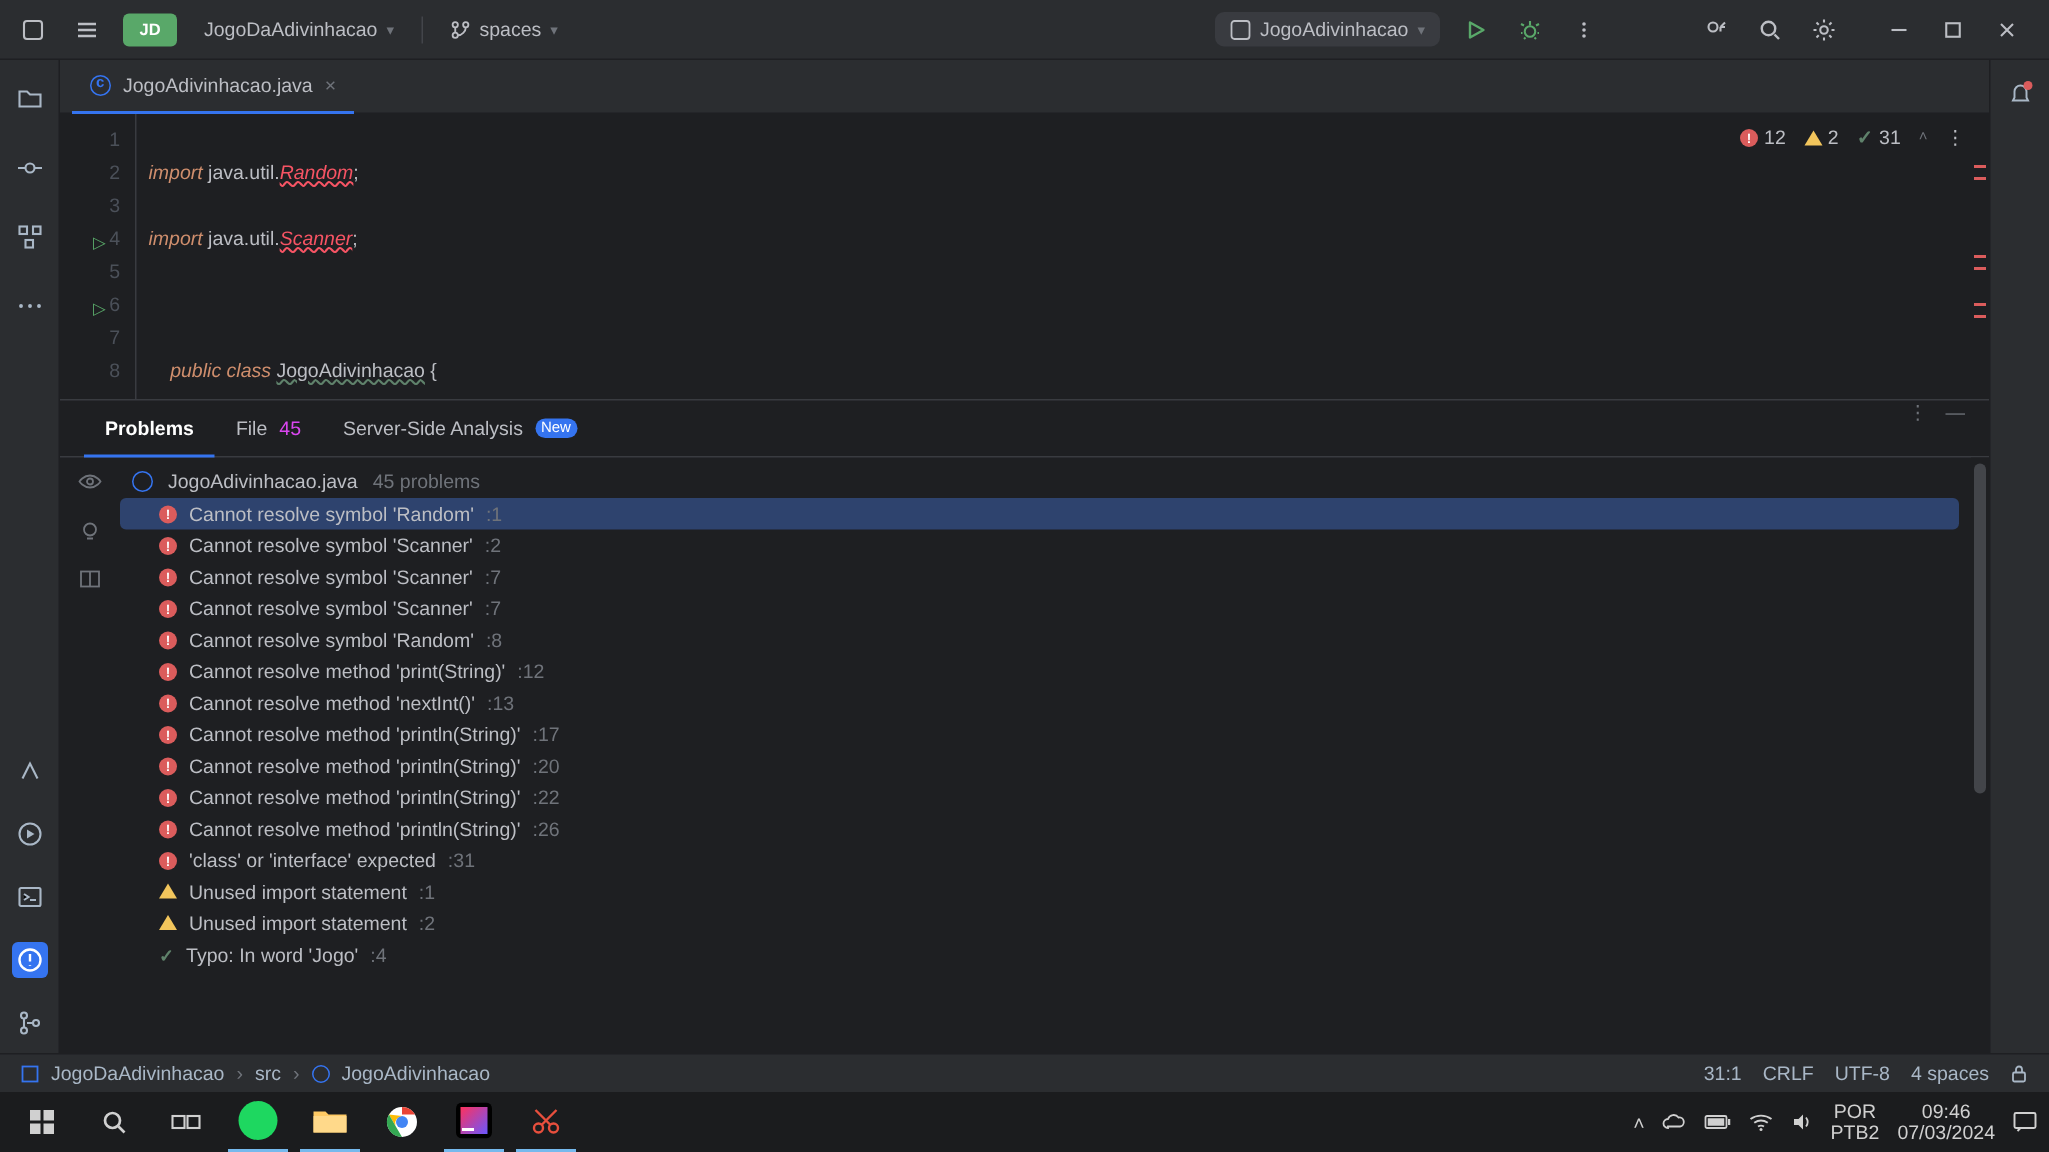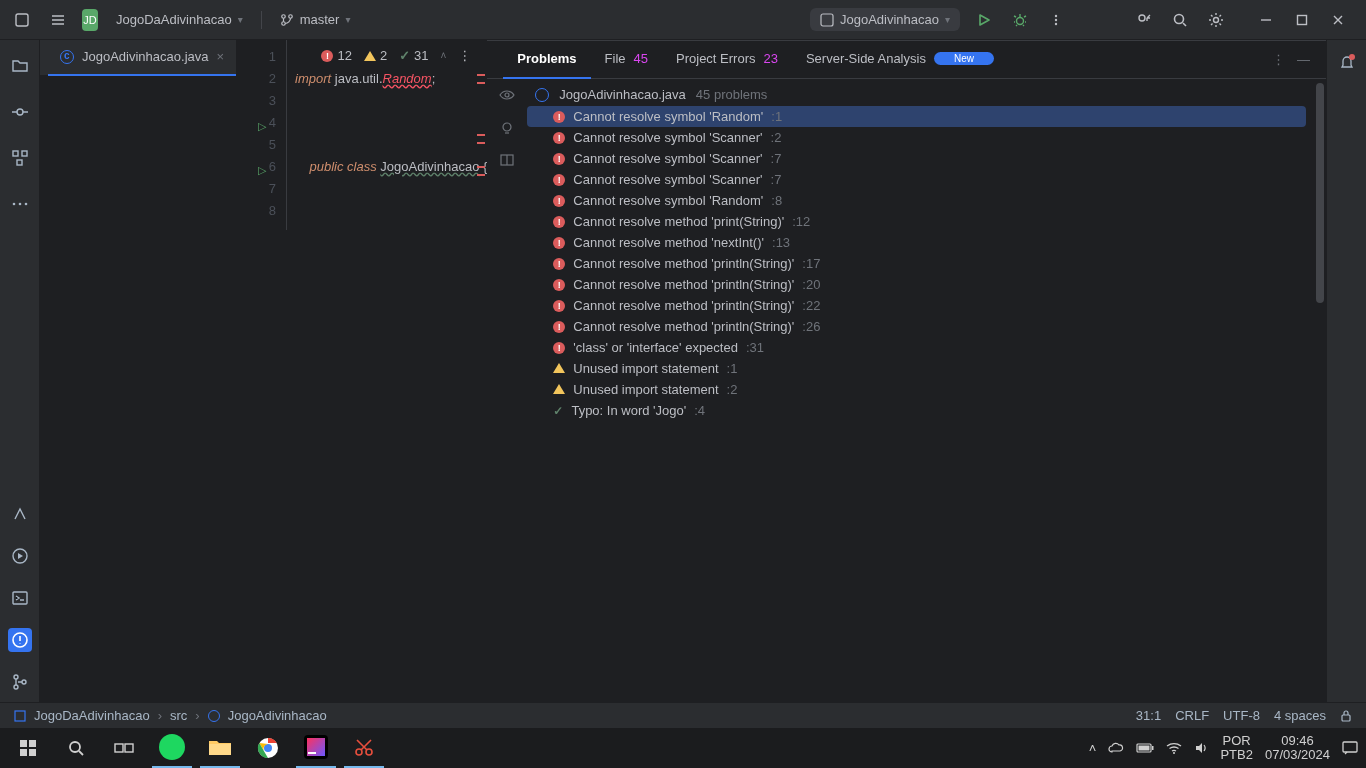--- a/index.html
+++ b/index.html
@@ -2,21 +2,21 @@
 <html><head>
 <meta charset="utf-8">
 <style>
 * { margin:0; padding:0; box-sizing:border-box; font-family:"Segoe UI",Arial,sans-serif; font-size:13px; }
 html,body { width:1366px; height:768px; overflow:hidden; background:#1e1f22; color:#bcbec4; }
 .ide { width:1366px; height:728px; display:flex; flex-direction:column; background:#1e1f22; }
 
 
 .titlebar { height:40px; display:flex; align-items:center; padding:0 10px; gap:12px; background:#2b2d30; border-bottom:1px solid #1e1f22; }
 .titlebar .icon-btn { width:24px; height:24px; display:flex; align-items:center; justify-content:center; color:#bcbec4; cursor:pointer; border-radius:4px; }
-.proj-badge { width:16px; height:22px; border-radius:4px; background:#59a869; color:#fff; font-size:11px; font-weight:400; display:flex; align-items:center; justify-content:center; }
+.proj-badge { width:36px; height:22px; border-radius:4px; background:#59a869; color:#fff; font-size:11px; font-weight:700; display:flex; align-items:center; justify-content:center; }
 .titlebar .proj-name { color:#bcbec4; padding:4px 6px; display:flex; align-items:center; gap:6px; cursor:pointer; border-radius:4px; }
 .titlebar .sep { width:1px; height:18px; background:#43454a; }
 .titlebar .run-select { display:flex; align-items:center; gap:6px; padding:4px 10px; border-radius:6px; background:#393b40; cursor:pointer; }
 .titlebar .spacer { flex:1 1 auto; }
 .run-icon { color:#59a869; }
 .debug-icon { color:#59a869; }
 .chev { font-size:10px; color:#6f737a; }
 .win-controls { display:flex; gap:0; margin-left:8px; }
 .win-controls .icon-btn { width:36px; height:28px; }
 
@@ -24,21 +24,21 @@
 .body { flex:1 1 auto; display:flex; min-height:0; }
 .sidebar { width:40px; background:#2b2d30; border-right:1px solid #1e1f22; display:flex; flex-direction:column; align-items:center; padding-top:14px; gap:22px; position:relative; }
 .sidebar .bottom { position:absolute; bottom:8px; display:flex; flex-direction:column; align-items:center; gap:18px; }
 .sidebar .tool-icon { width:24px; height:24px; display:flex; align-items:center; justify-content:center; color:#a9b7c6; cursor:pointer; border-radius:4px; }
 .sidebar .tool-icon.active { background:#3574F0; color:#fff; }
 
 .right-bar { width:40px; background:#2b2d30; border-left:1px solid #1e1f22; display:flex; flex-direction:column; align-items:center; padding-top:14px; gap:18px; }
 .bell-dot { position:relative; }
 .bell-dot::after { content:""; position:absolute; top:0; right:0; width:6px; height:6px; background:#db5c5c; border-radius:50%; }
 
-.main { flex:1 1 auto; display:flex; flex-direction:row; min-width:0; }
+.main { flex:1 1 auto; display:flex; flex-direction:column; min-width:0; }
 
 
 .tabs { height:36px; display:flex; align-items:center; background:#2b2d30; border-bottom:1px solid #1e1f22; padding-left:8px; }
 .tab { display:flex; align-items:center; gap:8px; padding:0 12px; height:36px; border-bottom:2px solid transparent; cursor:pointer; }
 .tab.active { border-bottom:2px solid #3574F0; }
 .tab .ci { width:14px; height:14px; border:1.5px solid #3574F0; border-radius:50%; position:relative; }
 .tab .ci::after { content:"c"; position:absolute; top:-1px; left:3px; font-size:10px; color:#3574F0; font-weight:700; }
 .tab-close { color:#6f737a; cursor:pointer; }
 
 
@@ -61,25 +61,25 @@
 .inspect .pill { display:flex; align-items:center; gap:4px; }
 .dot-err { width:12px; height:12px; border-radius:50%; background:#db5c5c; display:inline-flex; align-items:center; justify-content:center; color:#fff; font-size:9px; font-weight:700; }
 .dot-warn { width:0; height:0; border-left:6px solid transparent; border-right:6px solid transparent; border-bottom:10px solid #f2c55c; display:inline-block; }
 .dot-typo { color:#5f826b; font-weight:700; }
 
 .err-stripe { position:absolute; right:0; top:0; width:12px; height:100%; }
 .err-stripe .mark { position:absolute; right:2px; width:8px; height:2px; background:#db5c5c; }
 
 
 .problems { flex:1 1 auto; display:flex; flex-direction:column; border-top:1px solid #393b40; background:#1e1f22; min-height:0; }
-.ptabs { height:38px; display:flex; align-items:center; gap:0; padding:0 16px; border-bottom:1px solid #393b40; }
+.ptabs { height:38px; display:flex; align-items:flex-start; gap:0; padding:0 16px; border-bottom:1px solid #393b40; }
 .ptab { padding:0 14px; height:38px; display:flex; align-items:center; gap:8px; cursor:pointer; color:#bcbec4; border-bottom:2px solid transparent; }
 .ptab .cnt { color:#d946ef; }
 .ptab.active { border-bottom:2px solid #3574F0; color:#fff; font-weight:600; }
-.ptab .badge { background:#3574F0; color:#fff; font-size:10px; padding:1px 20px; border-radius:8px; }
+.ptab .badge { background:#3574F0; color:#fff; font-size:10px; padding:1px 4px; border-radius:8px; }
 .ptabs .right { margin-left:auto; display:flex; gap:12px; color:#6f737a; }
 
 .pbody { flex:1 1 auto; display:flex; min-height:0; }
 .pgutter { width:40px; display:flex; flex-direction:column; align-items:center; padding-top:8px; gap:18px; color:#6f737a; }
 .plist { flex:1 1 auto; overflow:hidden; padding:4px 8px 4px 0; }
 .pheader { display:flex; align-items:center; gap:10px; padding:4px 8px; }
 .pheader .ci { width:14px; height:14px; border:1.5px solid #3574F0; border-radius:50%; position:relative; }
 .pheader .path { color:#6f737a; }
 .pheader .cnt { color:#6f737a; }
 .pitem { display:flex; align-items:center; gap:8px; padding:3px 8px 3px 26px; border-radius:4px; cursor:pointer; }
@@ -127,21 +127,21 @@
       <span class="chev">▾</span>
     </div>
     <div class="sep"></div>
     <div class="proj-name">
       <svg width="14" height="14" viewBox="0 0 16 16">
           <circle cx="4" cy="4" r="2" fill="none" stroke="#bcbec4" stroke-width="1.4"></circle>
           <circle cx="4" cy="12" r="2" fill="none" stroke="#bcbec4" stroke-width="1.4"></circle>
           <circle cx="12" cy="4" r="2" fill="none" stroke="#bcbec4" stroke-width="1.4"></circle>
           <path d="M4 6v4M6 12c3 0 6-3 6-6" fill="none" stroke="#bcbec4" stroke-width="1.4"></path>
         </svg>
-      <span>master</span>
+      <span>spaces</span>
       <span class="chev">▾</span>
     </div>
     <div class="spacer"></div>
     <div class="run-select">
       <svg width="14" height="14" viewBox="0 0 14 14">
           <rect x="1" y="1" width="12" height="12" rx="2" fill="none" stroke="#bcbec4" stroke-width="1.2"></rect>
         </svg>
       <span>JogoAdivinhacao</span>
       <span class="chev">▾</span>
     </div>
@@ -280,20 +280,21 @@
             <div class="ln">2</div>
             <div class="ln">3</div>
             <div class="ln">4<span class="run-gutter">▷</span></div>
             <div class="ln">5</div>
             <div class="ln">6<span class="run-gutter">▷</span></div>
             <div class="ln">7</div>
             <div class="ln">8</div>
           </div>
         <div class="code border-l">
 <div class="line"><span class="kw">import </span><span class="type">java.util.</span><span class="err err-u">Random</span><span class="punct">;</span></div>
+<div class="line"><span class="kw">import </span><span class="type">java.util.</span><span class="err err-u">Scanner</span><span class="punct">;</span></div>
 <div class="line"></div>
 <div class="line">    <span class="kw">public </span><span class="kw">class </span><span class="cls typo-u">JogoAdivinhacao</span><span class="punct"> {</span></div>
 
 
 
 
         </div>
         <div class="inspect">
           <span class="pill">
               <span class="dot-err">!</span>
@@ -323,24 +324,20 @@
       <div class="problems">
         <div class="ptabs">
           <div class="ptab active">
               <span>Problems</span>
             </div>
           <div class="ptab">
               <span>File</span>
               <span class="cnt">45</span>
             </div>
           <div class="ptab">
-              <span>Project Errors</span>
-              <span class="cnt">23</span>
-            </div>
-          <div class="ptab">
               <span>Server-Side Analysis</span>
               <span class="badge">New</span>
             </div>
           <div class="right">
             <span>⋮</span>
             <span>—</span>
           </div>
         </div>
         <div class="pbody">
           <div class="pgutter">

